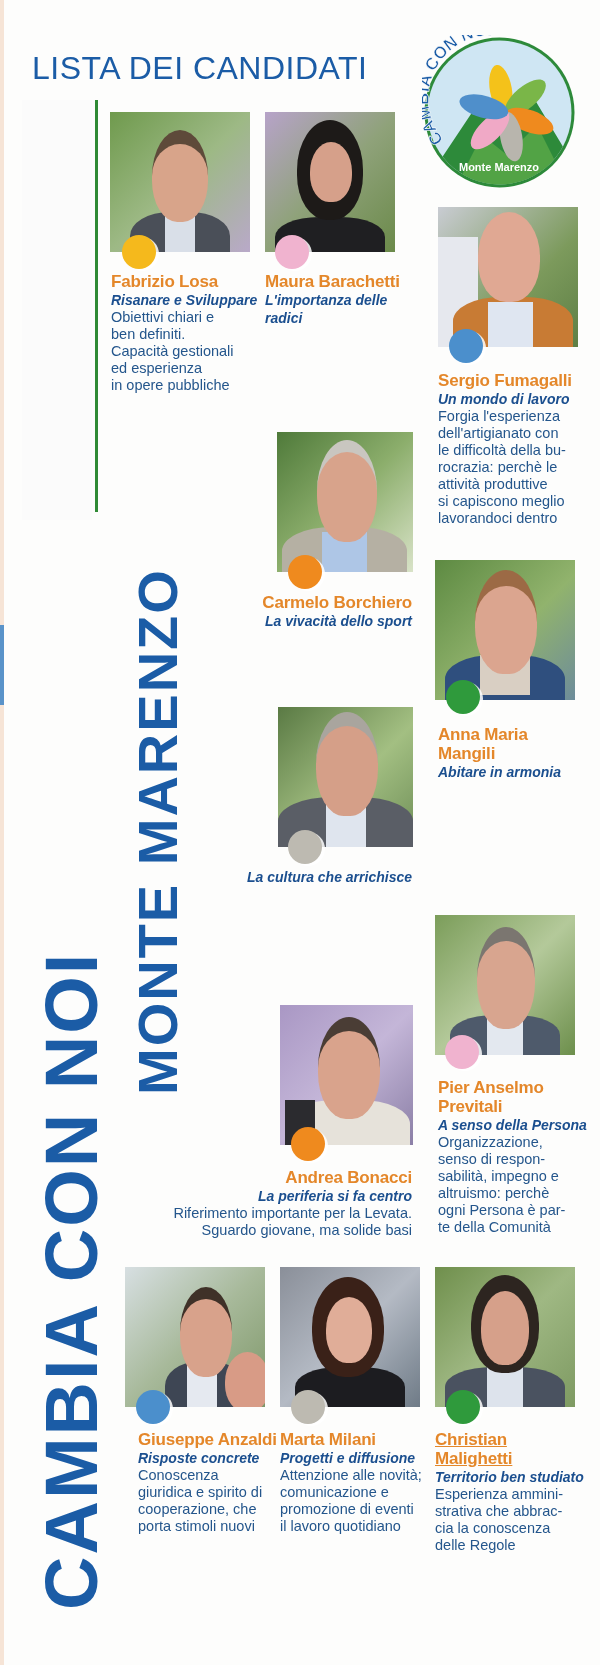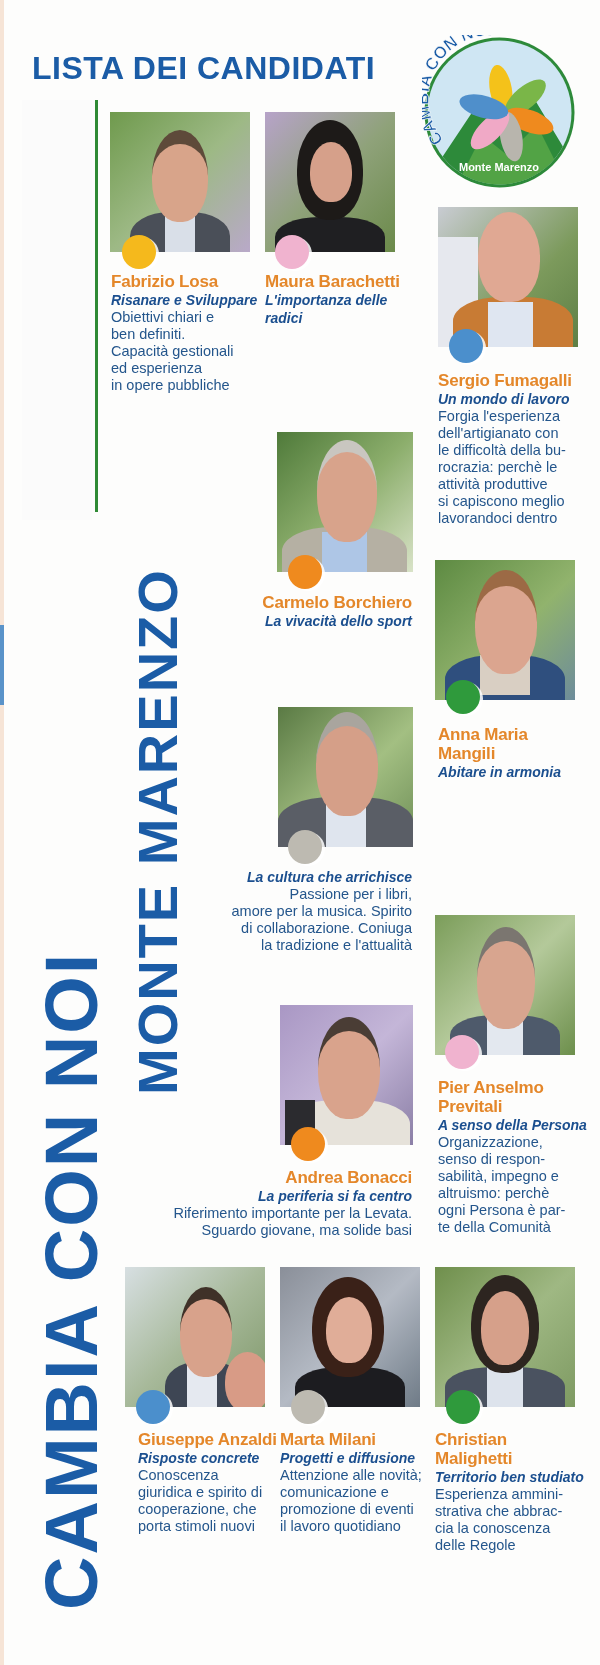--- a/index.html
+++ b/index.html
@@ -1,20 +1,20 @@
 <!DOCTYPE html>
 <html><head>
 <meta charset="utf-8">
 <style>
   html,body{margin:0;padding:0;}
   body{width:600px;height:1665px;background:#fdfdfc;position:relative;overflow:hidden;font-family:"Liberation Sans","DejaVu Sans",sans-serif;}
   .edge{position:absolute;left:0;top:0;width:4px;height:1665px;background:#f6e4d6;}
   .edge-blue{position:absolute;left:0;top:625px;width:4px;height:80px;background:#5a93c9;}
   .ghost{position:absolute;left:22px;top:100px;width:70px;height:420px;background:#fbfbfb;}
-  .title{position:absolute;left:32px;top:50px;font-weight:bold;font-size:32px;color:#1b5ca6;letter-spacing:0.5px;white-space:nowrap;}
+  .title{position:absolute;left:32px;top:50px;font-weight:normal;font-size:32px;color:#1b5ca6;letter-spacing:0.5px;white-space:nowrap;}
   .gline{position:absolute;left:95px;top:100px;width:3px;height:412px;background:#2f8a35;}
   .vtext{position:absolute;font-weight:bold;color:#1b5ca6;white-space:nowrap;transform-origin:0 0;transform:rotate(-90deg);line-height:1;}
   .v1{left:35px;top:1610px;font-size:74px;letter-spacing:2px;}
   .v2{left:130px;top:1095px;font-size:56px;letter-spacing:2px;}
   .logo{position:absolute;left:422px;top:35px;width:155px;height:155px;}
   .photo{position:absolute;overflow:hidden;}
   .photo .bg{position:absolute;inset:0;}
   .photo .head{position:absolute;border-radius:50% 50% 45% 45%;}
   .photo .body{position:absolute;border-radius:40% 40% 0 0;}
   .dot{position:absolute;width:34px;height:34px;border-radius:50%;box-shadow:3px 2px 0 rgba(255,255,255,0.85);}
@@ -142,24 +142,20 @@
 
 <div class="photo" style="left:278px;top:707px;width:135px;height:140px;">
   <div class="bg" style="background:linear-gradient(135deg,#5a7a44,#a3bf82 55%,#6f8f58);"></div>
   <div class="body" style="left:0px;top:90px;width:135px;height:60px;background:#5a5e66;"></div>
   <div class="body" style="left:48px;top:95px;width:40px;height:45px;background:#dfe5ee;border-radius:0;"></div>
   <div class="head" style="left:38px;top:5px;width:62px;height:90px;background:#d59f88;border-top:14px solid #a9a59e;"></div>
 </div>
 <div class="dot" style="left:288px;top:830px;background:#bdbab1;"></div>
 <div class="card right" style="left:200px;top:868px;width:212px;">
   <div class="motto">La cultura che arrichisce</div>
-  <div class="desc">Passione per i libri,
-amore per la musica. Spirito
-di collaborazione. Coniuga
-la tradizione e l'attualità</div>
 </div>
 
 <div class="photo" style="left:435px;top:915px;width:140px;height:140px;">
   <div class="bg" style="background:linear-gradient(135deg,#7b9d5a,#b4c99a 50%,#6d8f4c);"></div>
   <div class="body" style="left:15px;top:100px;width:110px;height:50px;background:#4e5a6b;"></div>
   <div class="body" style="left:52px;top:102px;width:36px;height:40px;background:#e3e8ef;border-radius:0;"></div>
   <div class="head" style="left:42px;top:12px;width:58px;height:88px;background:#d8a58f;border-top:14px solid #7b7670;"></div>
 </div>
 <div class="dot" style="left:445px;top:1035px;background:#f0b3cf;"></div>
 <div class="card" style="left:438px;top:1078px;width:160px;">
@@ -223,20 +219,20 @@
 
 <div class="photo" style="left:435px;top:1267px;width:140px;height:140px;">
   <div class="bg" style="background:linear-gradient(135deg,#6f8f4c,#9fb883 50%,#7e9a62);"></div>
   <div class="body" style="left:10px;top:100px;width:120px;height:50px;background:#4a5260;"></div>
   <div class="body" style="left:52px;top:100px;width:36px;height:40px;background:#dde3ec;border-radius:0;"></div>
   <div class="head" style="left:36px;top:8px;width:68px;height:98px;background:#2d2520;"></div>
   <div class="head" style="left:46px;top:24px;width:48px;height:74px;background:#d6a08a;"></div>
 </div>
 <div class="dot" style="left:446px;top:1390px;background:#2f9a3c;"></div>
 <div class="card" style="left:435px;top:1430px;width:160px;">
-  <div class="name" style="white-space:pre-line;">Christian
+  <div class="name" style="white-space:pre-line;text-decoration:underline;">Christian
 Malighetti</div>
   <div class="motto">Territorio ben studiato</div>
   <div class="desc">Esperienza ammini-
 strativa che abbrac-
 cia la conoscenza
 delle Regole</div>
 </div>
 
 </body></html>

